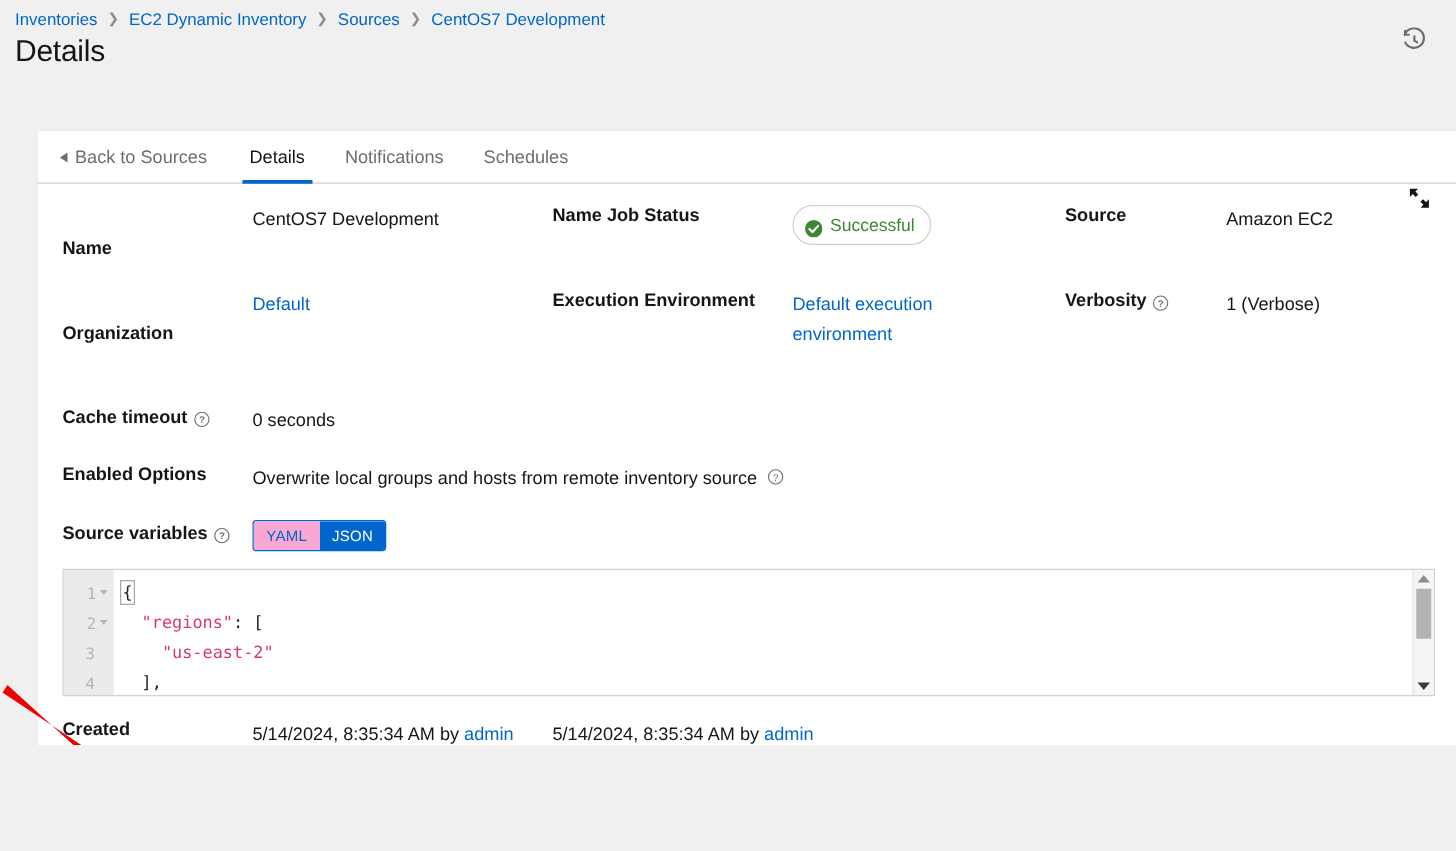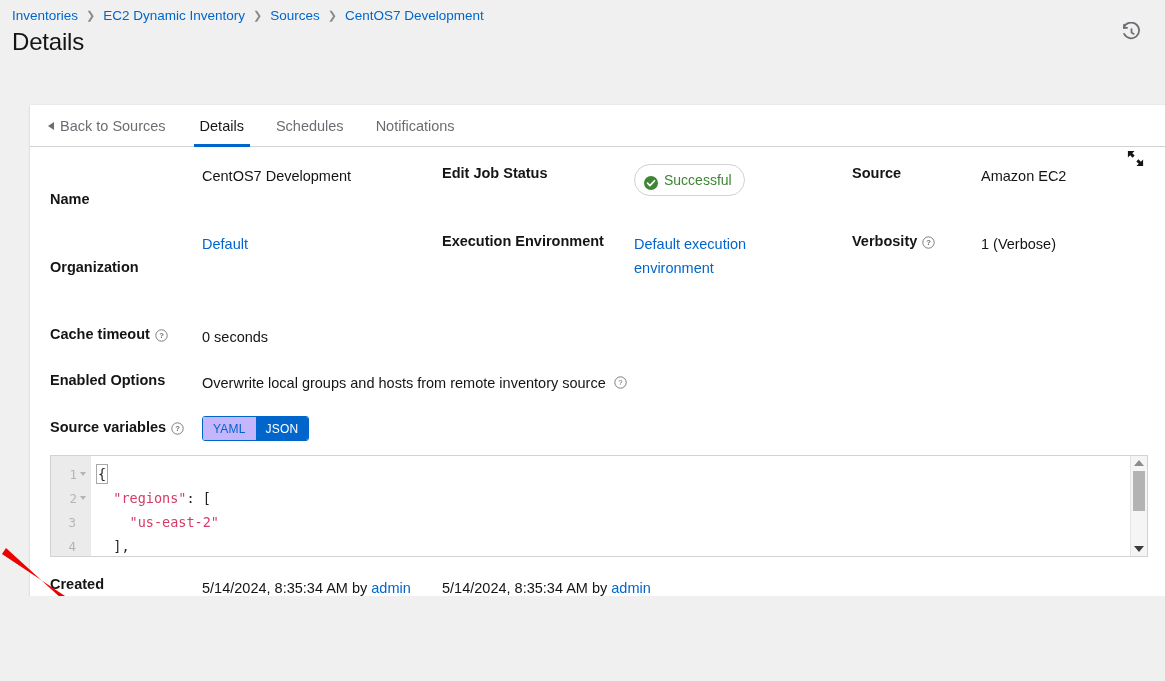--- a/index.html
+++ b/index.html
@@ -214,21 +214,21 @@
     top: -1px;
   }
   .toggle div {
     font-size: 12px;
     padding: 0 10px;
     display: flex;
     align-items: center;
     cursor: pointer;
     letter-spacing: 0.2px;
   }
-  .toggle .off { background: #c4b5fd; color: #06c; }
+  .toggle .off { background: #f9a8d4; color: #06c; }
   .toggle .on  { background: #06c; color: #fff; }
 
   .expand-btn {
     position: absolute;
     right: 22px;
     top: 2px;
     width: 20px;
     height: 20px;
     cursor: pointer;
   }
@@ -408,36 +408,36 @@
 
     <div class="tabs">
       <div class="tab back">
         <span class="caret-left"></span>
         <span>Back to Sources</span>
       </div>
       <div class="tab active">
         <span>Details</span>
       </div>
       <div class="tab">
+        <span>Notifications</span>
+      </div>
+      <div class="tab">
         <span>Schedules</span>
-      </div>
-      <div class="tab">
-        <span>Notifications</span>
       </div>
     </div>
 
     <div class="details">
 
       <div class="row3">
         <div class="col col-a">
           <div class="lbl lbl-a">Name</div>
           <div class="val">CentOS7 Development</div>
         </div>
         <div class="col col-b">
-          <div class="lbl lbl-b">Edit Job Status</div>
+          <div class="lbl lbl-b">Name Job Status</div>
           <div class="val">
             <span class="badge">
               <span class="check">
                 <svg width="14" height="14" viewBox="0 0 16 16" aria-hidden="true">
                   <circle cx="8" cy="8" r="8" fill="#3e8635"></circle>
                   <path d="M4 8.2 L6.8 11 L12 5.4" fill="none" stroke="#fff" stroke-width="1.9" stroke-linecap="round" stroke-linejoin="round"></path>
                 </svg>
               </span>
               <span>Successful</span>
             </span>

